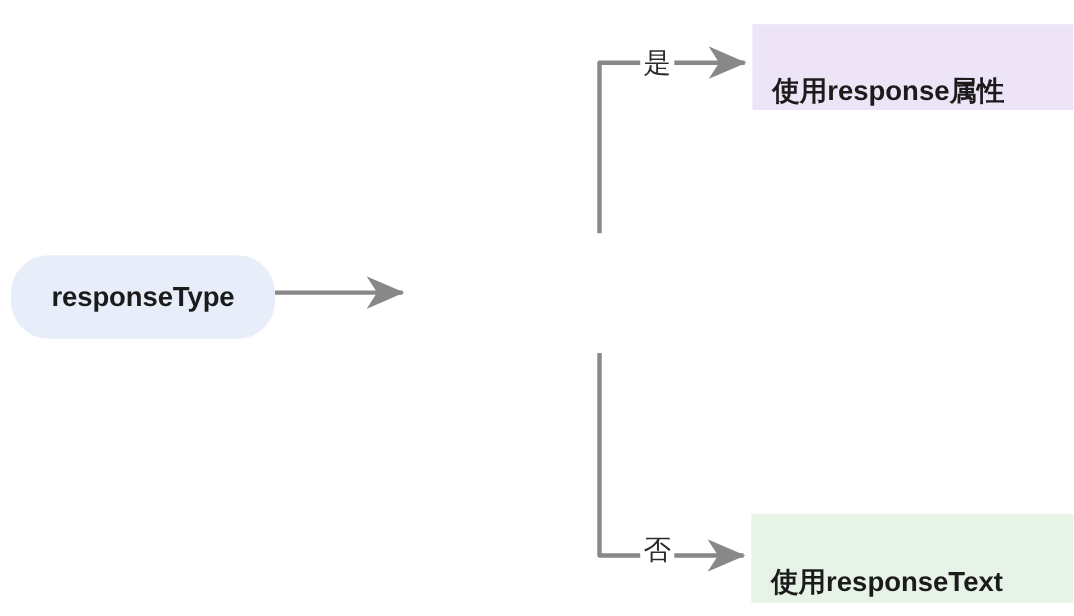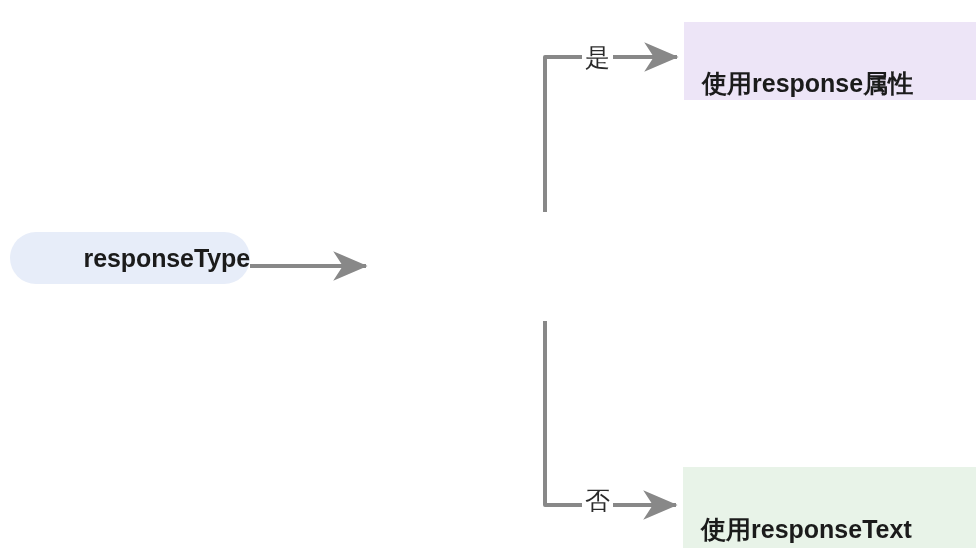--- a/index.html
+++ b/index.html
@@ -38,24 +38,24 @@
     color: #1b1b1b;
     white-space: nowrap;
     line-height: 1;
   }
 
   
   #node-responsetype {
     left: 10px;
     top: 232px;
     width: 240px;
-    height: 52px;
+    height: 76px;
     background: #e7edf9;
     border-radius: 34px;
-    justify-content: flex-end;
+    justify-content: center;
   }
   #node-responsetype .node-label {
     font-size: 25px;
     letter-spacing: -0.1px;
   }
 
   
   #node-decision {
     left: 373px;
     top: 212px;

